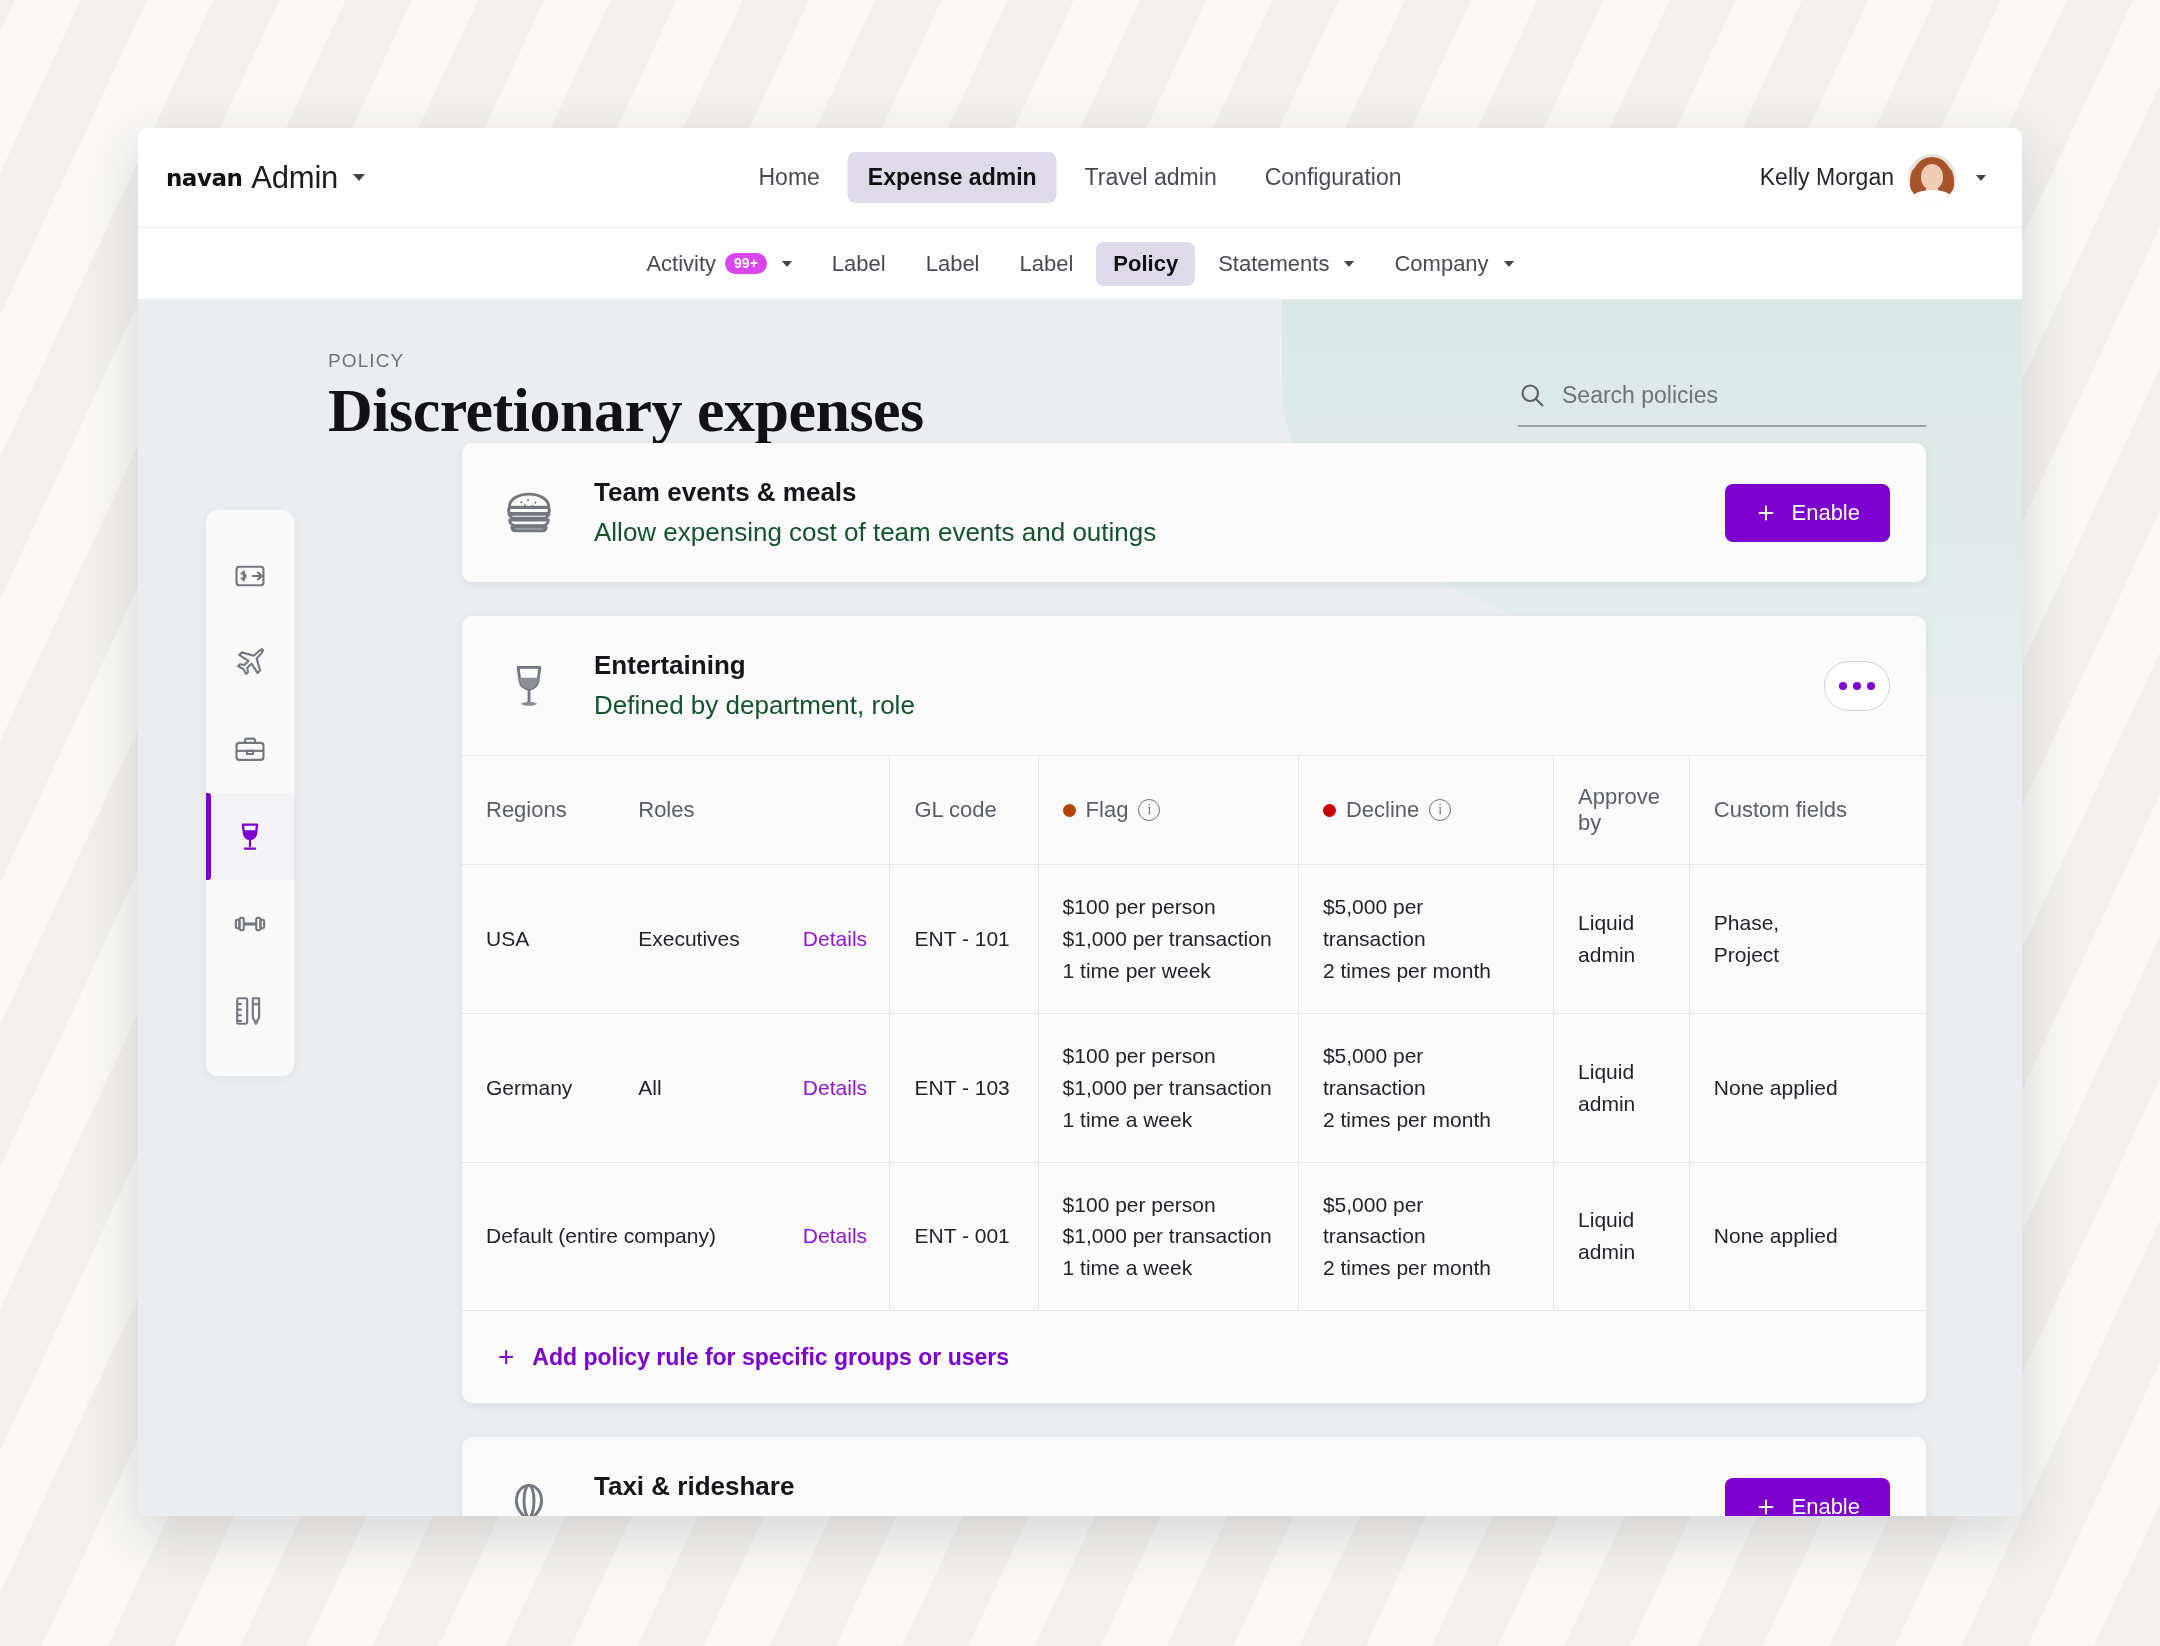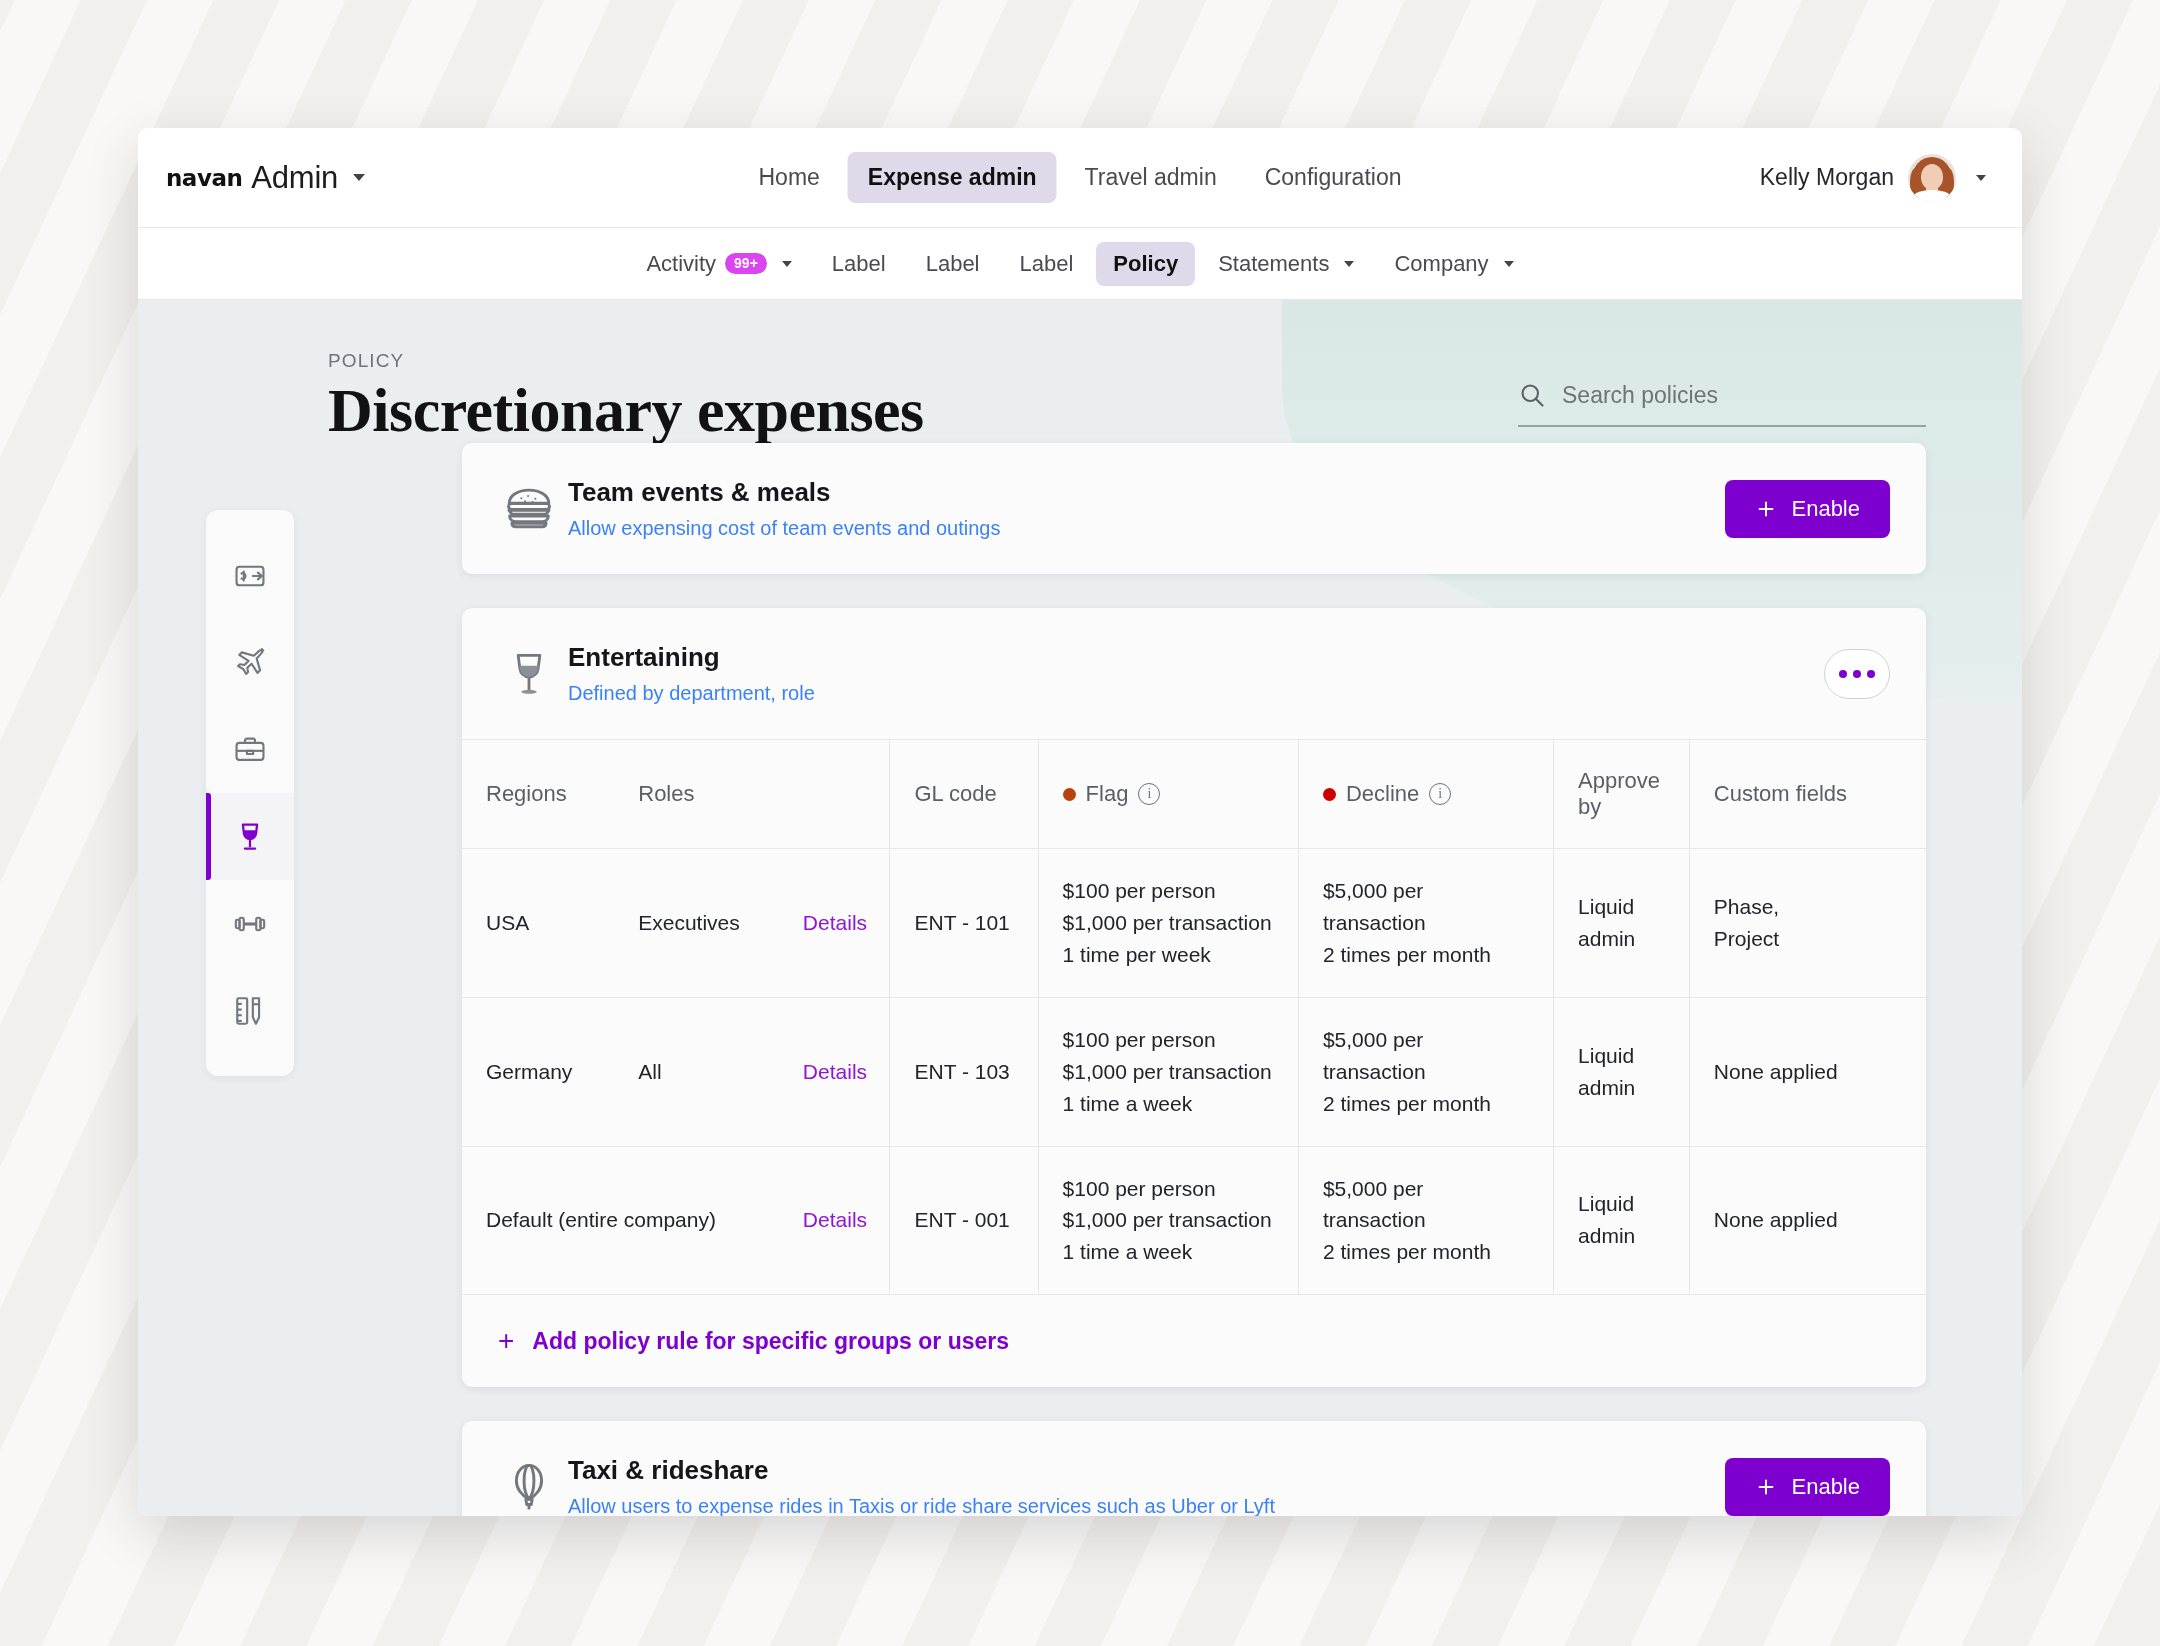--- a/index.html
+++ b/index.html
@@ -298,38 +298,38 @@
   .card {
     background: #fbfbfc;
     border-radius: 10px;
     box-shadow: 0 2px 10px rgba(20,20,40,0.07);
     margin-bottom: 34px;
   }
   .card-head {
     display: flex;
     align-items: center;
     padding: 34px 36px;
-    gap: 8px;
+    gap: 34px;
   }
   .card-icon {
     width: 62px;
     flex: none;
     display: flex;
     justify-content: center;
     align-items: center;
   }
   .card-title {
     font-size: 26px;
     font-weight: 700;
     color: #15151a;
     margin-bottom: 9px;
   }
   .card-sub {
-    font-size: 20px;
-    color: #3b82f6;
+    font-size: 26px;
+    color: #14532d;
   }
   .card-head .spacer { flex: 1; }
 
   .btn-enable {
     background: #7d00cf;
     color: #ffffff;
     border: none;
     border-radius: 8px;
     font-size: 22px;
     font-family: "Liberation Sans", sans-serif;

